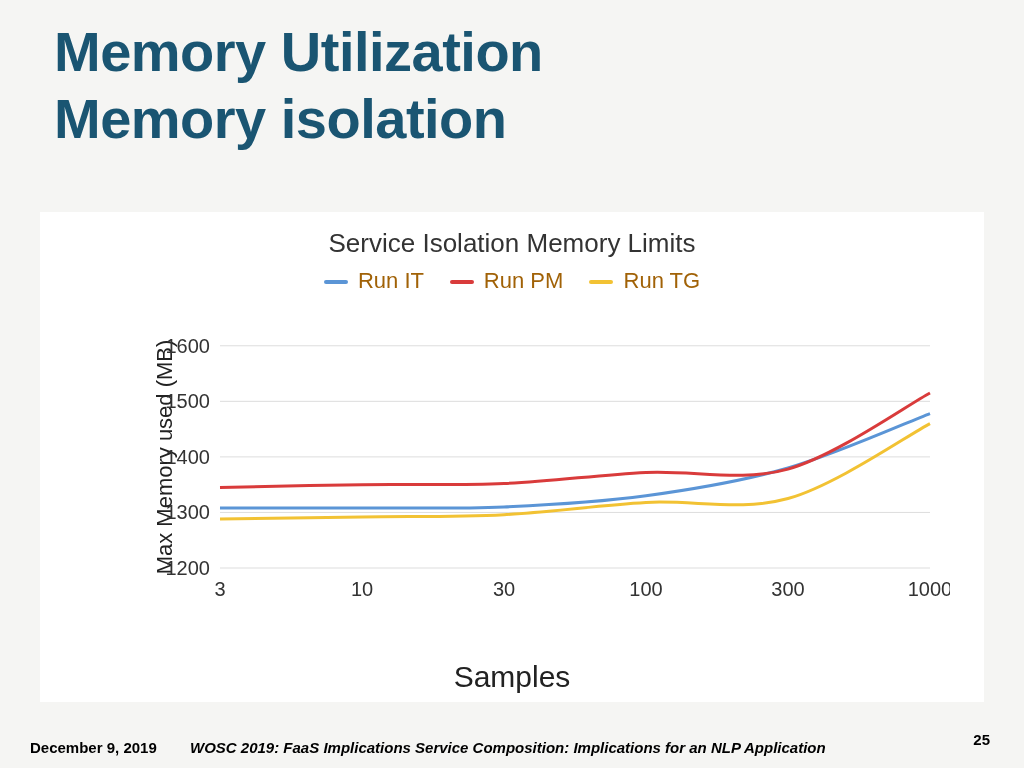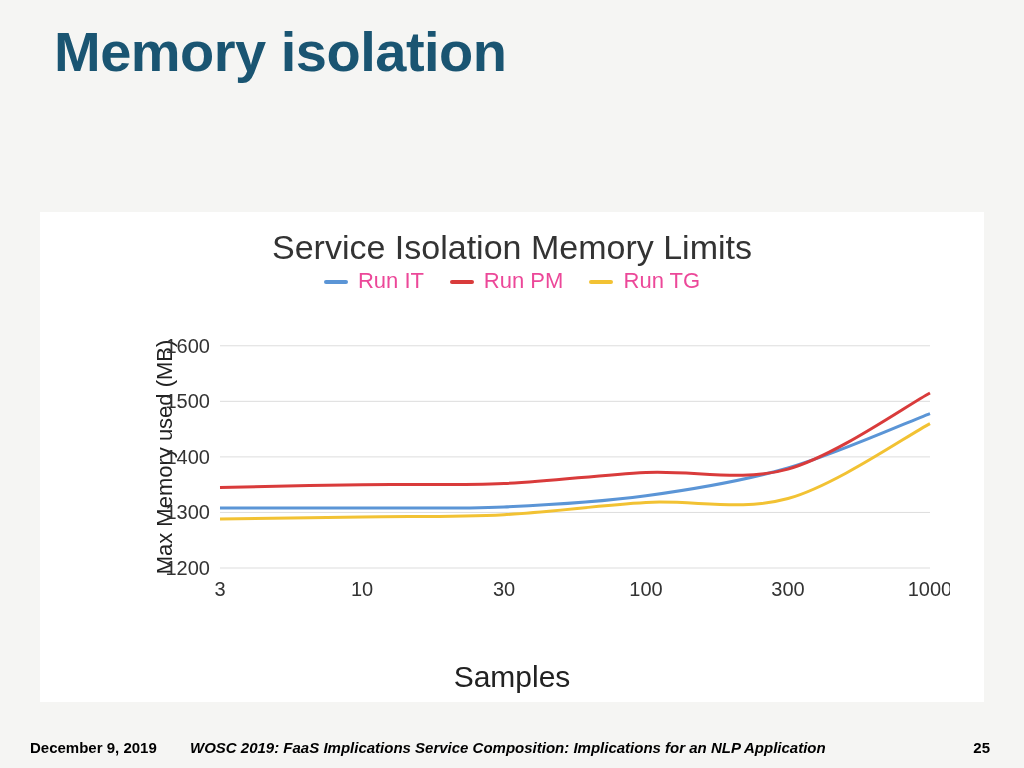--- a/index.html
+++ b/index.html
@@ -35,31 +35,31 @@
     width: 944px;
     height: 490px;
     background: #ffffff;
   }
   .chart-title {
     position: absolute;
     top: 16px;
     left: 0;
     right: 0;
     text-align: center;
-    font-size: 34px;
+    font-size: 26px;
     color: #333;
   }
   .legend {
     position: absolute;
     top: 56px;
     left: 0;
     right: 0;
     text-align: center;
     font-size: 22px;
-    color: #ec4899;
+    color: #a16207;
   }
   .legend span.swatch {
     display:inline-block;
     width: 24px;
     height: 4px;
     vertical-align: middle;
     margin-right: 4px;
     border-radius: 2px;
   }
   .legend span.entry {
@@ -121,31 +121,32 @@
   .footer .conf {
     position: absolute;
     left: 190px;
     bottom: 0;
     font-style: italic;
     font-weight: 700;
   }
   .footer .page {
     position: absolute;
     right: 34px;
-    bottom: 0;
+    bottom: 8px;
     font-weight: 700;
     text-align: right;
   }
 </style>
 </head>
 <body>
 
 <div class="slide">
 
   <div class="title">
+    <div>Memory Utilization</div>
     <div>Memory isolation</div>
   </div>
 
   <div class="chart-container">
     <div class="chart-title">Service Isolation Memory Limits</div>
 
     <div class="legend">
       <span class="entry">
         <span class="swatch" style="background:#5b95d6"></span>
         <span>Run IT</span>

